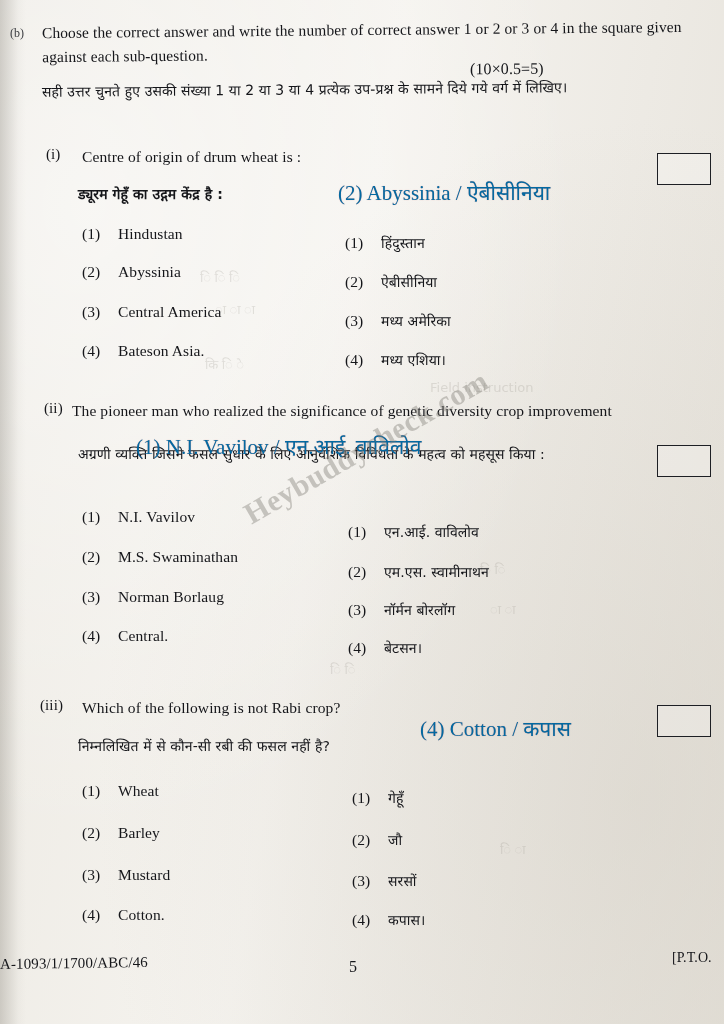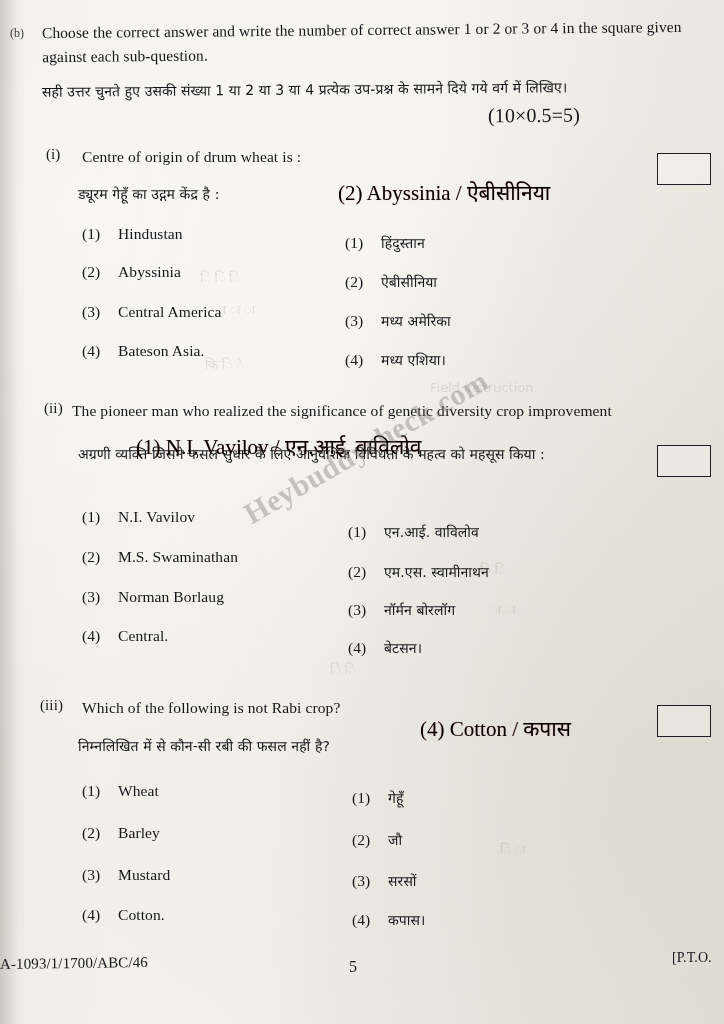--- a/index.html
+++ b/index.html
@@ -59,25 +59,24 @@
 
   .intro-en {
     left: 42px;
     top: 18px;
     width: 652px;
     line-height: 24px;
     transform: rotate(-0.55deg);
   }
   .marks {
     position: absolute;
-    left: 488px;
+    left: 470px;
     top: 60px;
-    font-size: 20px;
+    font-size: 16px;
     transform: rotate(-0.4deg);
-    margin-top: 44px;
   }
   .intro-hi {
     left: 42px;
     top: 76px;
     width: 650px;
     line-height: 27px;
     transform: rotate(-0.5deg);
   }
 
   .qnum {
@@ -109,21 +108,21 @@
     position: absolute;
     width: 52px;
     height: 30px;
     border: 1.6px solid #1d1f24;
     background: rgba(255,255,255,0.25);
   }
 
   
   .annot {
     position: absolute;
-    color: #000000;
+    color: #0369a1;
     font-family: "Liberation Serif", serif;
     font-size: 21px;
     white-space: nowrap;
     text-shadow: 0 0 1px rgba(224,32,27,0.35);
   }
 
   
   .watermark {
     position: absolute;
     left: 228px;
@@ -192,21 +191,21 @@
   <div class="content">
 
     <div class="side-label">(b)</div>
 
     <div class="blk en intro-en">Choose the correct answer and write the number of correct answer 1 or 2 or 3 or 4 in the square given against each sub-question.</div>
     <div class="marks en">(10×0.5=5)</div>
     <div class="blk hi intro-hi">सही उत्तर चुनते हुए उसकी संख्या 1 या 2 या 3 या 4 प्रत्येक उप-प्रश्न के सामने दिये गये वर्ग में लिखिए।</div>
 
     <div class="qnum en" style="left:46px; top:146px;">(i)</div>
     <div class="qtext-en en" style="left:82px; top:146px; width:450px;">Centre of origin of drum wheat is :</div>
-    <div class="qtext-hi hi" style="left:78px; top:182px; width:430px;">ड्यूरम गेहूँ का उद्गम केंद्र है :</div>
+    <div class="qtext-hi hi" style="left:78px; top:182px; width:430px;font-weight:bold;">ड्यूरम गेहूँ का उद्गम केंद्र है :</div>
     <div class="ansbox" style="left:657px; top:153px;"></div>
     <div class="annot" style="left:338px; top:178px;">(2) Abyssinia / ऐबीसीनिया</div>
 
     <div class="opt en" style="left:82px; top:225px;">
       <span class="num">(1)</span>
       <span>Hindustan</span>
     </div>
     <div class="opt en" style="left:82px; top:263px;">
       <span class="num">(2)</span>
       <span>Abyssinia</span>

